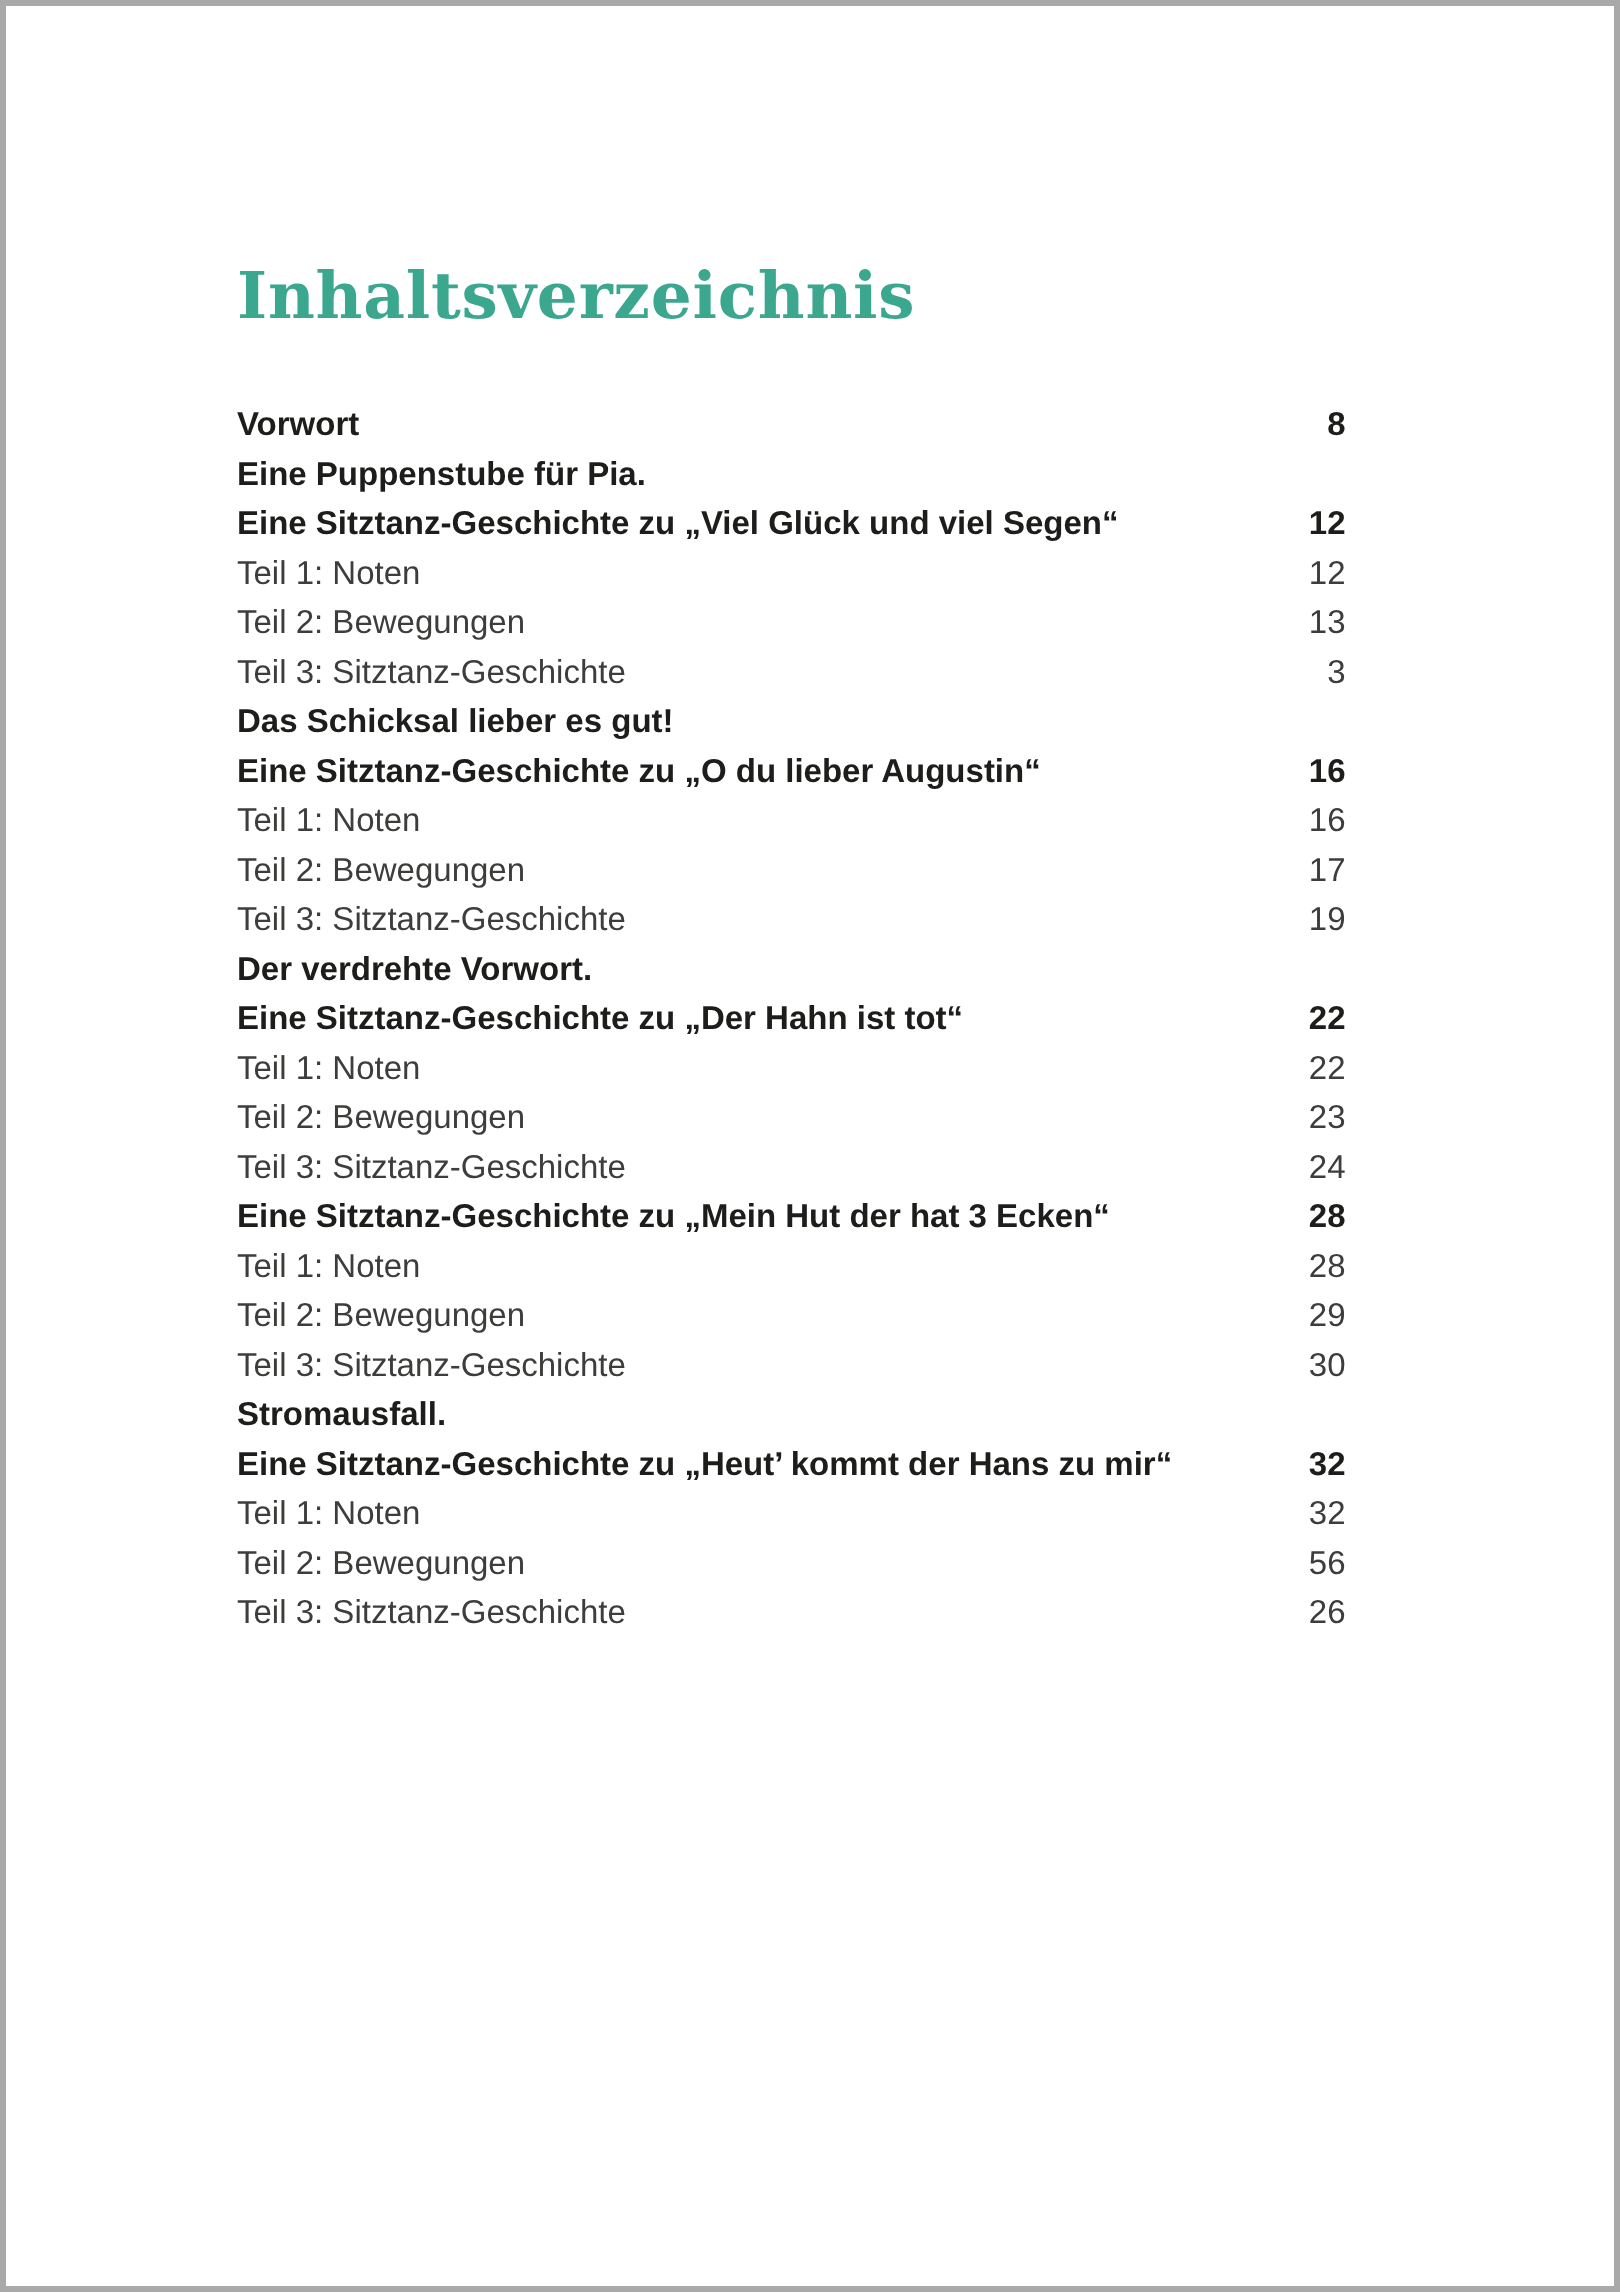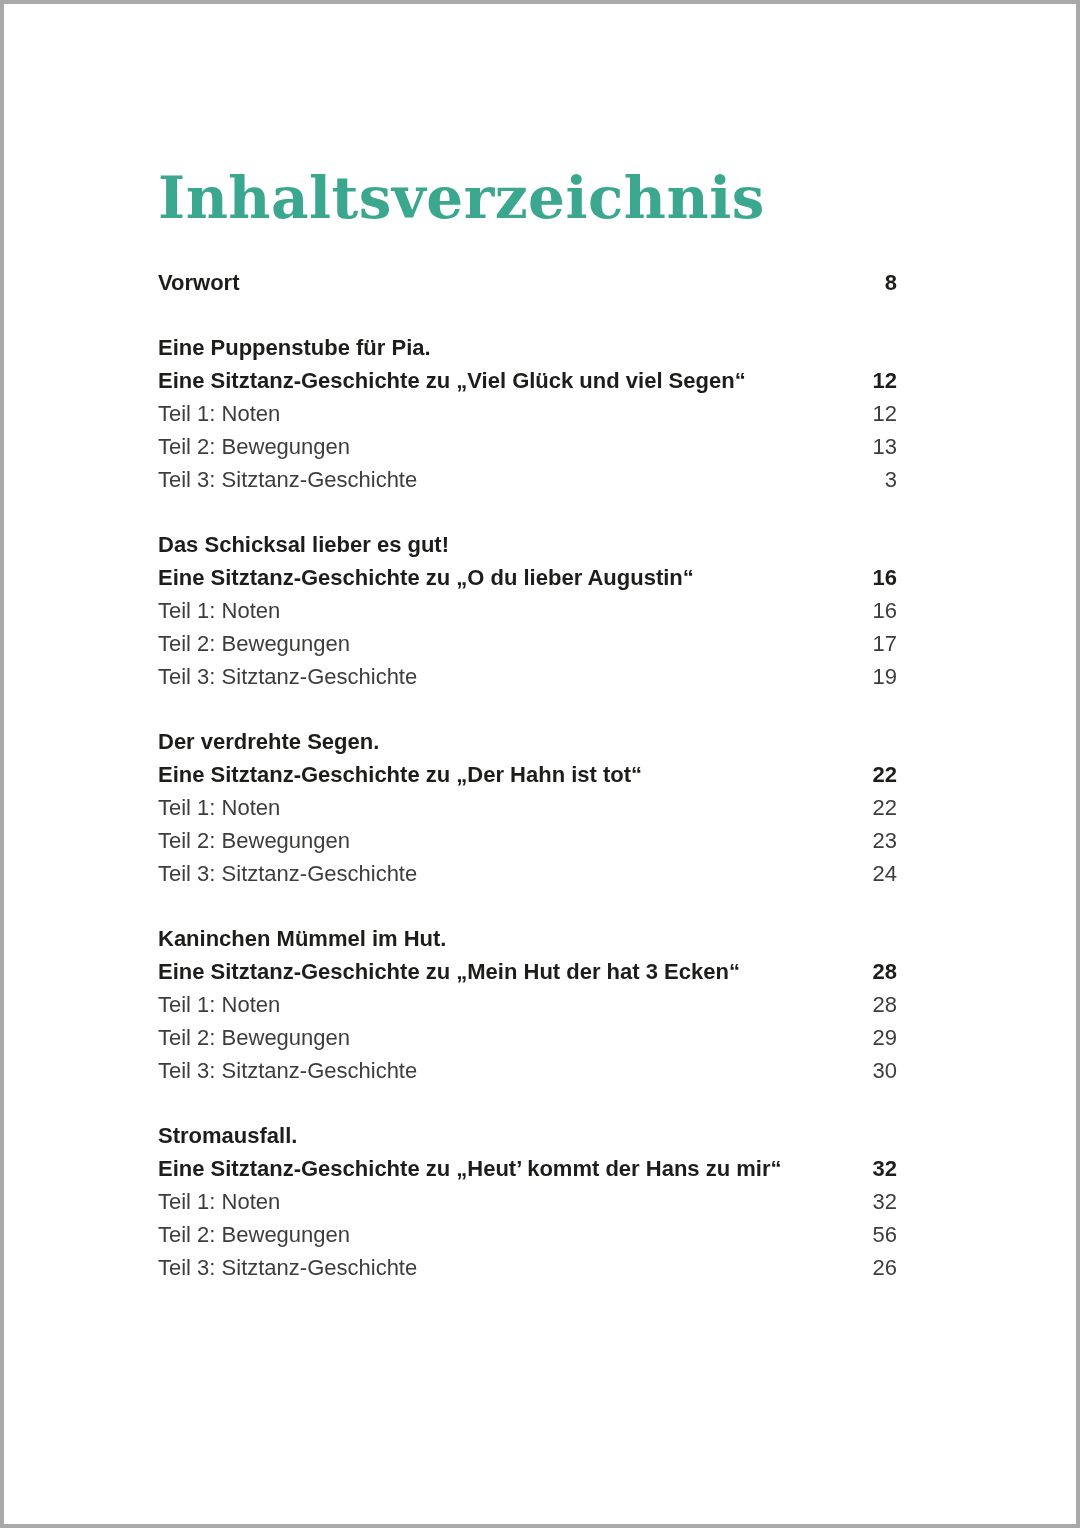--- a/index.html
+++ b/index.html
@@ -12,38 +12,38 @@
     font-family: "Liberation Sans", sans-serif;
     overflow: hidden;
   }
   .content {
     padding: 168px 179px 0 154px; 
   }
   .doc-title {
     margin: 0;
     font-family: "DejaVu Serif", serif;
     font-weight: bold;
-    font-size: 58px;
+    font-size: 43px;
     line-height: 52px;
     letter-spacing: 0.5px;
     color: #3BA78F;
   }
   .row {
     display: flex;
     justify-content: space-between;
     align-items: center;
     font-size: 22px;
     line-height: 33px;
     color: #3d3d3c;
   }
   .row .label { flex: 1 1 auto; padding-right: 20px; }
   .row .pg    { flex: 0 0 auto; text-align: right; }
   .row.bold   { font-weight: bold; color: #1d1d1b; }
   .vorwort-row { margin-top: 42px; }
-  .toc-section { margin-top: 32px; }
+  .toc-section { }
 </style>
 </head>
 <body>
 
 <div class="page">
   <div class="content">
 
     <h1 class="doc-title">Inhaltsverzeichnis</h1>
 
     <div class="row bold vorwort-row">
@@ -92,21 +92,21 @@
         <span class="pg">17</span>
       </div>
       <div class="row">
         <span class="label">Teil 3: Sitztanz-Geschichte</span>
         <span class="pg">19</span>
       </div>
     </div>
 
     <div class="toc-section">
       <div class="row bold">
-        <span class="label">Der verdrehte Segen.</span>
+        <span class="label">Der verdrehte Vorwort.</span>
         <span class="pg"></span>
       </div>
       <div class="row bold">
         <span class="label">Eine Sitztanz-Geschichte zu „Der Hahn ist tot“</span>
         <span class="pg">22</span>
       </div>
       <div class="row">
         <span class="label">Teil 1: Noten</span>
         <span class="pg">22</span>
       </div>
@@ -114,24 +114,20 @@
         <span class="label">Teil 2: Bewegungen</span>
         <span class="pg">23</span>
       </div>
       <div class="row">
         <span class="label">Teil 3: Sitztanz-Geschichte</span>
         <span class="pg">24</span>
       </div>
     </div>
 
     <div class="toc-section">
-      <div class="row bold">
-        <span class="label">Kaninchen Mümmel im Hut.</span>
-        <span class="pg"></span>
-      </div>
       <div class="row bold">
         <span class="label">Eine Sitztanz-Geschichte zu „Mein Hut der hat 3 Ecken“</span>
         <span class="pg">28</span>
       </div>
       <div class="row">
         <span class="label">Teil 1: Noten</span>
         <span class="pg">28</span>
       </div>
       <div class="row">
         <span class="label">Teil 2: Bewegungen</span>

